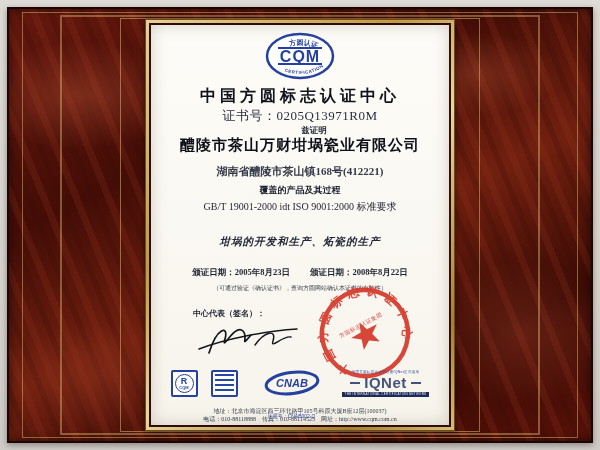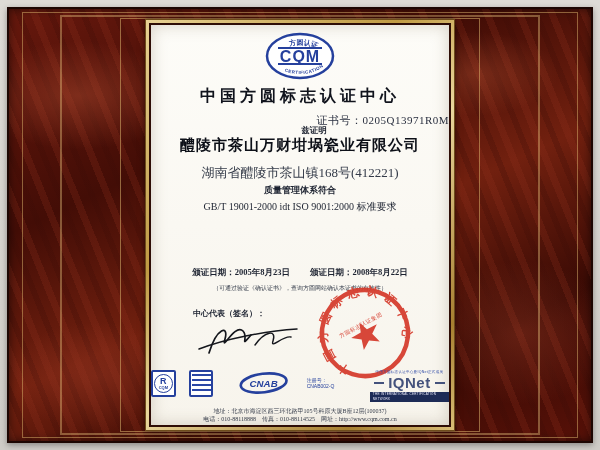--- a/index.html
+++ b/index.html
@@ -35,41 +35,41 @@
   .paper {
     position:absolute; top:25px; bottom:25px; left:151px; right:151px;
     background:linear-gradient(180deg,#fdfcf8,#f7f4ec);
     box-shadow: inset 0 0 16px rgba(105,85,50,.25);
   }
 
   
   .abs { position:absolute; width:100%; text-align:center; color:#1c2230; }
   .cqm-logo { position:absolute; top:5px; left:50%; transform:translateX(-50%); }
   .title    { top:61px; font-size:16px; font-weight:bold; letter-spacing:4px; color:#10131c; }
-  .certno   { top:88px; font-size:11px; letter-spacing:.5px; color:#2a3040;text-align:right; }
+  .certno   { top:82px; font-size:13px; letter-spacing:.5px; color:#2a3040; }
   .attest   { top:100px; font-size:8.5px; font-weight:bold;padding-left:28px; }
   .company  { top:111px; font-size:15px; font-weight:bold; letter-spacing:1px; color:#0d1018; }
-  .caddr    { top:139px; font-size:13px; color:#333a48; }
+  .caddr    { top:139px; font-size:11px; color:#333a48;font-weight:bold; }
   .conform  { top:159px; font-size:9px; font-weight:bold; }
   .standard { top:175px; font-size:10px; font-weight:normal; font-family:"Liberation Serif",serif; }
   .scopehead{ top:196px; font-size:8.5px; font-weight:bold; }
   .scope    { top:210px; font-size:10.5px; font-style:italic; font-weight:bold; letter-spacing:1px; color:#222a3a; }
   .dates    { top:242px; display:flex; justify-content:center; gap:20px; font-size:8.5px; font-weight:bold; }
   .note     { top:259px; font-size:6px; color:#39404e; }
   .signer   { position:absolute; top:283px; left:42px; font-size:8px; font-weight:bold; color:#1c2230; }
   .sig      { position:absolute; top:290px; left:44px; }
   .seal     { position:absolute; top:260px; left:166px; transform:rotate(-28deg); opacity:.92; }
 
   .logos { position:absolute; top:345px; width:100%; display:flex; justify-content:center; align-items:flex-start; gap:13px; }
   .sq { width:27px; height:27px; border:2px solid #25409d; border-radius:2px; display:flex; align-items:center; justify-content:center; background:#fff; }
   .rcircle { width:19px; height:19px; border:1.5px solid #25409d; border-radius:50%; display:flex; flex-direction:column; align-items:center; justify-content:center; line-height:1; }
   .rcircle .r { font-size:9px; font-weight:bold; color:#25409d; font-family:"Liberation Sans",sans-serif; }
   .rcircle .c { font-size:4px; font-weight:bold; color:#25409d; font-family:"Liberation Sans",sans-serif; }
   .textblock { width:19px; height:19px; background:repeating-linear-gradient(180deg,#2a46a5 0 2px,#ffffff 2px 5px); }
-  .cnab-wrap { display:flex; flex-direction:row; align-items:center; gap:17px; margin-left:12px; }
+  .cnab-wrap { display:flex; flex-direction:column; align-items:center; gap:17px; margin-left:12px; }
   .cnab-reg { font-size:5px; color:#25409d; font-family:"Liberation Sans",sans-serif; }
   .iqnet { display:flex; flex-direction:column; align-items:center; margin-left:8px; font-family:"Liberation Sans",sans-serif; }
   .iqnet-top { font-size:3.5px; color:#2a46a5; letter-spacing:.3px; }
   .iqnet-mid { display:flex; align-items:center; gap:4px; color:#4a5a80; }
   .iqnet-name { font-size:15px; font-weight:bold; color:#44527c; letter-spacing:.5px; }
   .iqnet-dash { width:10px; height:2px; background:#44527c; }
   .iqnet-bot { margin-top:1px; background:#1d2b56; color:#eef; font-size:3px; padding:0 3px; line-height:5px; letter-spacing:.3px; }
 
   .footer1 { top:382px; font-size:6px; color:#333a48; }
   .footer2 { top:390px; font-size:6px; color:#333a48; }
@@ -110,22 +110,23 @@
 
     <div class="abs title">中国方圆标志认证中心</div>
 
     <div class="abs certno">
       <span>证书号：</span><span>0205Q13971R0M</span>
     </div>
 
     <div class="abs attest">兹证明</div>
     <div class="abs company">醴陵市茶山万财坩埚瓷业有限公司</div>
     <div class="abs caddr">湖南省醴陵市茶山镇168号(412221)</div>
-    <div class="abs conform">质量管理体系符合</div>
+    <div class="abs conform">覆盖的产品及其过程</div>
     <div class="abs standard">GB/T 19001-2000 idt ISO 9001:2000 标准要求</div>
+    <div class="abs scope">坩埚的开发和生产、炻瓷的生产</div>
 
     <div class="abs dates">
       <span>
         <span>颁证日期：</span><span>2005年8月23日</span>
       </span>
       <span>
         <span>颁证日期：</span><span>2008年8月22日</span>
       </span>
     </div>
 

